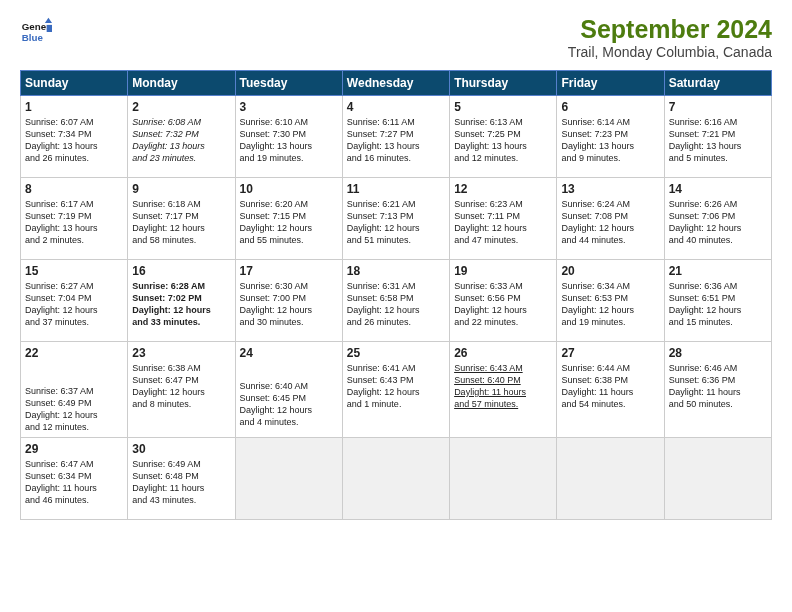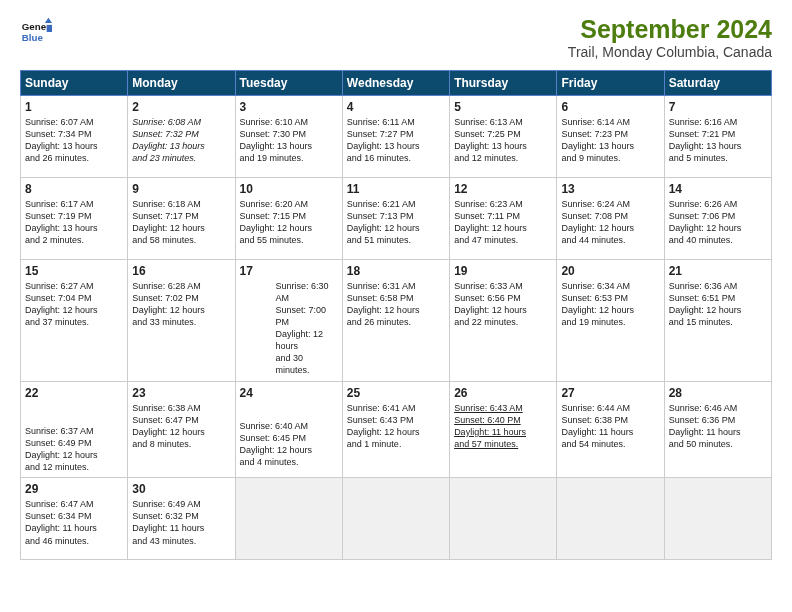--- a/index.html
+++ b/index.html
@@ -219,28 +219,28 @@
         <tr>
           <td>
             <span class="day-num">15</span>
             <div class="cell-text" style="white-space: pre-line;">Sunrise: 6:27 AM
 Sunset: 7:04 PM
 Daylight: 12 hours
 and 37 minutes.</div>
           </td>
           <td>
             <span class="day-num">16</span>
-            <div class="cell-text" style="white-space: pre-line;">Sunrise: 6:28 AM
+            <div class="cell-text" style="white-space: pre-line; font-weight: bold;">Sunrise: 6:28 AM
 Sunset: 7:02 PM
 Daylight: 12 hours
 and 33 minutes.</div>
           </td>
           <td>
             <span class="day-num">17</span>
-            <div class="cell-text" style="white-space: pre-line; margin-left: 36px;">Sunrise: 6:30 AM
+            <div class="cell-text" style="white-space: pre-line;">Sunrise: 6:30 AM
 Sunset: 7:00 PM
 Daylight: 12 hours
 and 30 minutes.</div>
           </td>
           <td>
             <span class="day-num">18</span>
             <div class="cell-text" style="white-space: pre-line;">Sunrise: 6:31 AM
 Sunset: 6:58 PM
 Daylight: 12 hours
 and 26 minutes.</div>
@@ -322,21 +322,21 @@
           <td>
             <span class="day-num">29</span>
             <div class="cell-text" style="white-space: pre-line;">Sunrise: 6:47 AM
 Sunset: 6:34 PM
 Daylight: 11 hours
 and 46 minutes.</div>
           </td>
           <td>
             <span class="day-num">30</span>
             <div class="cell-text" style="white-space: pre-line;">Sunrise: 6:49 AM
-Sunset: 6:32 PM
+Sunset: 6:48 PM
 Daylight: 11 hours
 and 43 minutes.</div>
           </td>
           <td class="empty"></td>
           <td class="empty"></td>
           <td class="empty"></td>
           <td class="empty"></td>
           <td class="empty"></td>
         </tr>
       </tbody>

